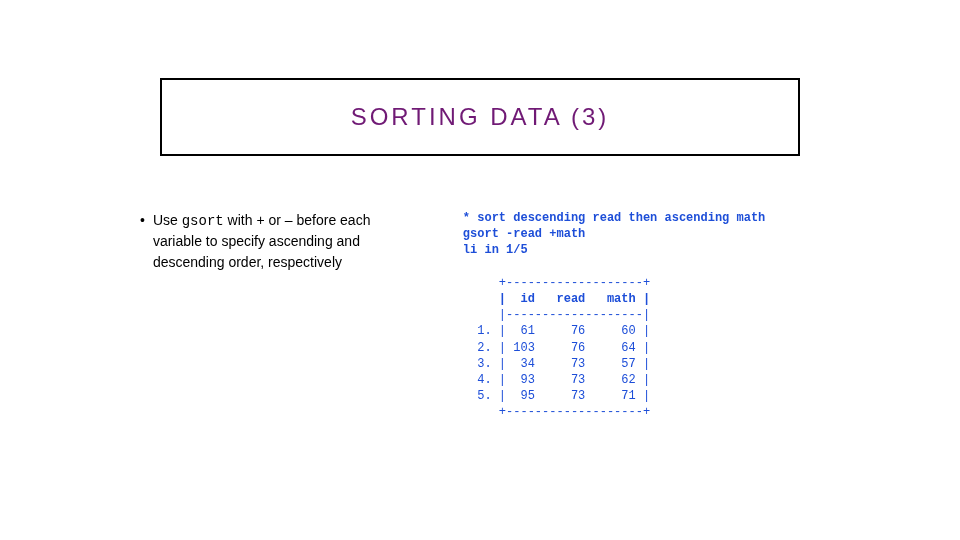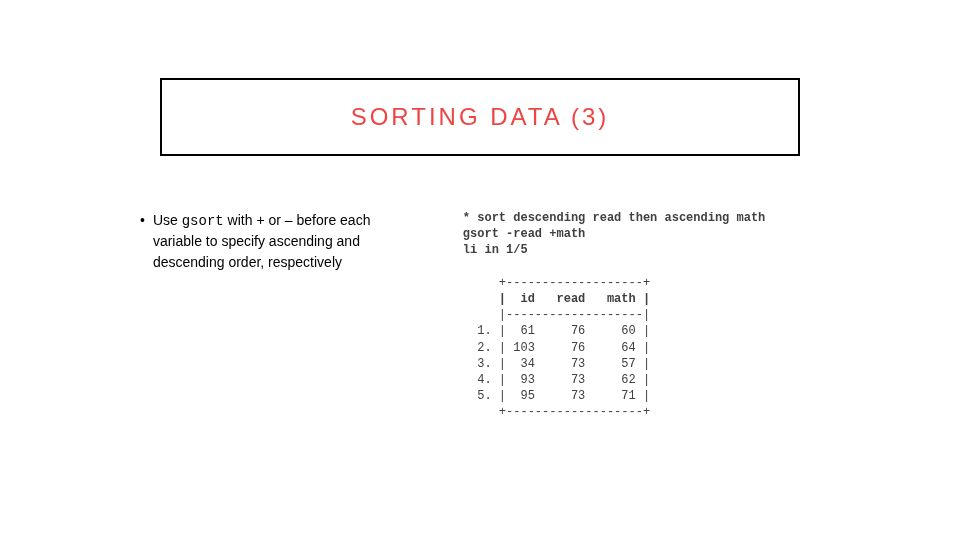--- a/index.html
+++ b/index.html
@@ -17,21 +17,21 @@
     width: 640px;
     height: 78px;
     border: 2px solid #000000;
     display: flex;
     align-items: center;
     justify-content: center;
   }
   .title-text {
     font-size: 24px;
     letter-spacing: 3px;
-    color: #ef4444;
+    color: #701a75;
     font-weight: 400;
   }
   .content {
     position: absolute;
     top: 210px;
     left: 140px;
     width: 700px;
     display: flex;
     gap: 40px;
   }
@@ -55,21 +55,21 @@
   }
   .code-inline {
     font-family: "Courier New", Courier, monospace;
     margin-top: 32px;
   }
   .right-col {
     width: 400px;
     font-family: "Courier New", Courier, monospace;
     font-size: 12px;
     line-height: 1.35;
-    color: #404040;
+    color: #1d4ed8;
     white-space: pre;
   }
   .right-col .bold { font-weight: bold; }
 </style>
 </head>
 <body>
 
 <div class="title-box">
   <div class="title-text">SORTING DATA (3)</div>
 </div>

